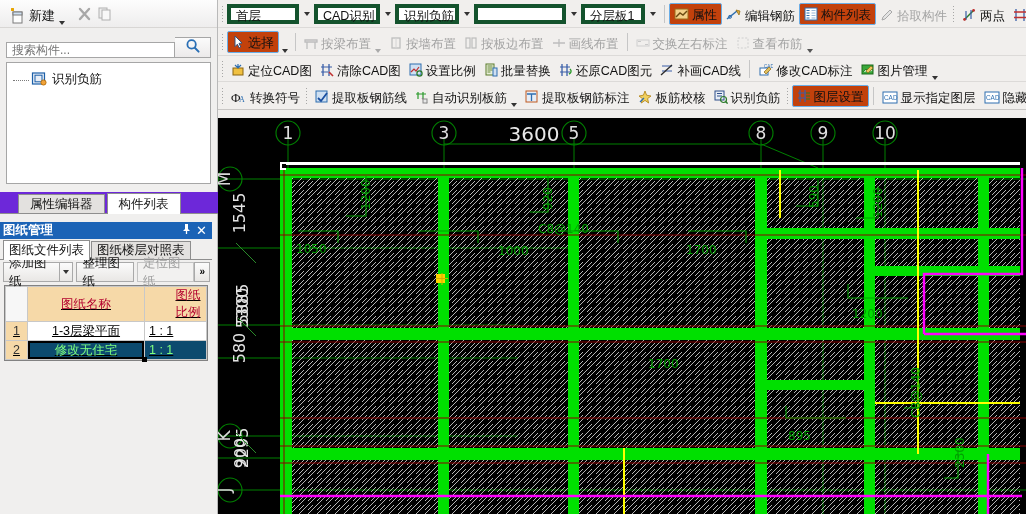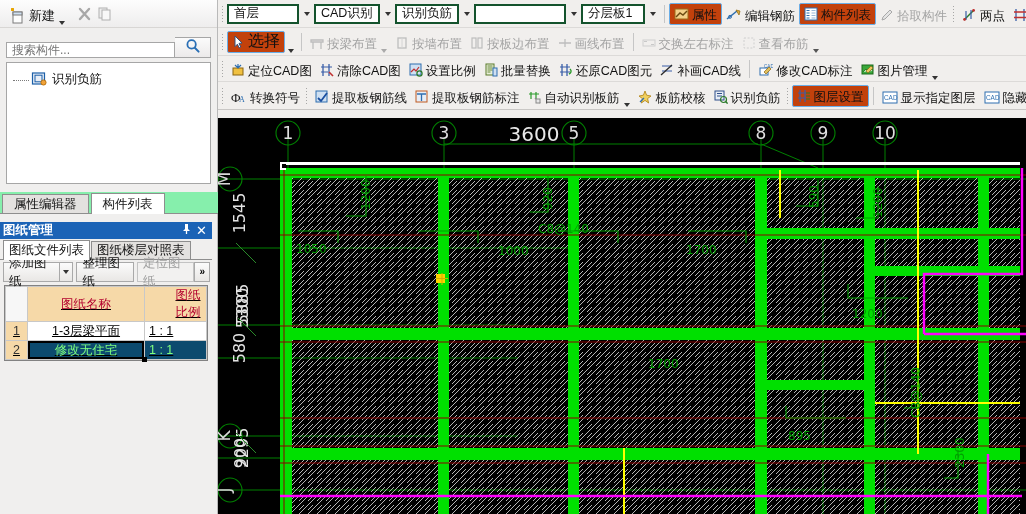--- a/index.html
+++ b/index.html
@@ -35,22 +35,22 @@
 
   #tree{ position:absolute; left:6px; top:62px; right:6px; height:122px;
     background:#fff; border:1px solid #a6a6a6; overflow:hidden; }
   .tnode{ display:flex; align-items:center; height:20px; margin-top:6px;
     padding-left:6px; font-size:12.5px; color:#111; }
   .dots{ width:16px; border-top:1px dotted #7b7b7b; margin-right:2px;
     position:relative; top:1px; }
 
   
   #lowtabs{ position:absolute; left:0; top:192px; width:218px; height:22px;
-    display:flex; align-items:flex-end; padding-left:2px;
-    border-bottom:1px solid #8e8e8e; background:#86efac; }
+    display:flex; align-items:flex-end; padding-left:18px;
+    border-bottom:1px solid #8e8e8e; background:#6d28d9; }
   .ltab{ height:19px; line-height:18px; padding:0 11px; font-size:12.5px;
     background:#e3e1df; border:1px solid #8e8e8e; border-bottom:none;
     margin-right:2px; color:#111; cursor:pointer; }
   .ltab.sel{ background:#fff; height:21px; line-height:20px; position:relative; top:1px; }
 
   
   #dock{ position:absolute; left:0; top:222px; width:212px; height:244px; background:#f0efee;}
   #docktitle{ height:17px; background:#1b63b6; display:flex; align-items:center;
     padding:0 3px; color:#fff; font-size:12.5px; font-weight:bold; }
   #docktitle .t{ flex:1; }
@@ -94,23 +94,23 @@
   #ribbon{ position:absolute; left:218px; top:0; width:808px; height:118px;
     background:#f1efed; }
   .rrow{ display:flex; align-items:center; height:28px; padding-left:2px;
     border-bottom:1px solid #dcdad8; white-space:nowrap; overflow:hidden; }
   .rrow.r3{ height:26px; } .rrow.r4{ height:28px; border-bottom:1px solid #c9c7c5; }
   .ritem{ display:flex; align-items:flex-end; height:22px; padding:0 4px;
     font-size:12.5px; color:#111; cursor:pointer; flex:none; }
   .ritem.dis{ color:#a3a3a3; }
   .ritem.act{ background:#c2410c; border:1px solid #6aaee8; border-radius:2px; }
   .ritem .ic{ margin-right:3px; }
-  .combo{ height:20px; min-width:64px; display:flex; align-items:center;
+  .combo{ height:20px; min-width:64px; display:flex; 
     padding:0 2px 0 5px; font-size:12.5px; background:#fff; color:#111;
-    border:2px solid #14532d; cursor:pointer; flex:none;}
+    border:4px solid #14532d; cursor:pointer; flex:none;}
   .combo .cv{ flex:1; }
   .cbtn{ width:15px; height:18px; display:flex; align-items:center;
     justify-content:center; flex:none; }
   .cbtn i{ width:0;height:0;border-left:3.5px solid transparent;
     border-right:3.5px solid transparent;border-top:4px solid #333; display:block;}
 
   
   #canvas{ position:absolute; left:218px; top:118px; width:808px; height:396px;
     background:#000; overflow:hidden; }
   #canvas svg{ display:block; }
@@ -360,21 +360,21 @@
 
   <div class="rrow r2">
     <span class="tb-grip"></span>
 
     <div class="ritem act">
       <span class="ic icn">
         <svg width="13" height="14" viewBox="0 0 13 14">
             <path d="M3 1l7 7-3 .4 1.8 3.6-1.6.8L5.4 9.2 3 11.6z" fill="#fff" stroke="#33527e"></path>
           </svg>
       </span>
-      <span style="font-size:16px;">选择</span>
+      <span style="font-size:13px;">选择</span>
     </div>
     <div class="ritem" style="padding:0 3px;">
         <span class="caret" style="margin:0;"></span>
       </div>
 
     <span class="tb-sep"></span>
 
     <div class="ritem dis">
       <span class="ic icn">
         <svg width="14" height="14" viewBox="0 0 14 14">
@@ -551,37 +551,37 @@
             <rect x="1" y="1" width="11" height="11" fill="#cfe0f2" stroke="#2f6fb0"></rect>
             <path d="M3 8l3 3 6-8" stroke="#1a4fa0" fill="none" stroke-width="1.8"></path>
           </svg>
       </span>
       <span>提取板钢筋线</span>
     </div>
 
     <div class="ritem">
       <span class="ic icn">
         <svg width="14" height="14" viewBox="0 0 14 14">
-            <rect x="1" y="1" width="11" height="11" fill="#e6eef8" stroke="#c05a20"></rect>
-            <path d="M2 4h9M6.5 4v7" stroke="#2f6fb0" stroke-width="1.3"></path>
-          </svg>
-      </span>
-      <span>提取板钢筋标注</span>
-    </div>
-
-    <div class="ritem">
-      <span class="ic icn">
-        <svg width="14" height="14" viewBox="0 0 14 14">
             <path d="M1 4h10M3 2v7M8 2v7" stroke="#2a9a2a" stroke-width="1.2"></path>
             <path d="M7 8l5 5" stroke="#888" stroke-width="1.2"></path>
             <rect x="8" y="9" width="4" height="4" fill="#e8e8e8" stroke="#888"></rect>
           </svg>
       </span>
       <span>自动识别板筋</span>
       <span class="caret"></span>
+    </div>
+
+    <div class="ritem">
+      <span class="ic icn">
+        <svg width="14" height="14" viewBox="0 0 14 14">
+            <rect x="1" y="1" width="11" height="11" fill="#e6eef8" stroke="#c05a20"></rect>
+            <path d="M2 4h9M6.5 4v7" stroke="#2f6fb0" stroke-width="1.3"></path>
+          </svg>
+      </span>
+      <span>提取板钢筋标注</span>
     </div>
 
     <div class="ritem">
       <span class="ic icn">
         <svg width="15" height="14" viewBox="0 0 15 14">
             <path d="M7 1l1.6 4.2L13 6l-3.4 2.6L10.6 13 7 10.4 3.4 13l1-4.4L1 6l4.4-.8z" fill="#f0d060" stroke="#b08010" stroke-width=".8"></path>
             <path d="M2 12l4-4" stroke="#2f6fb0" stroke-width="1.3"></path>
           </svg>
       </span>
       <span>板筋校核</span>

